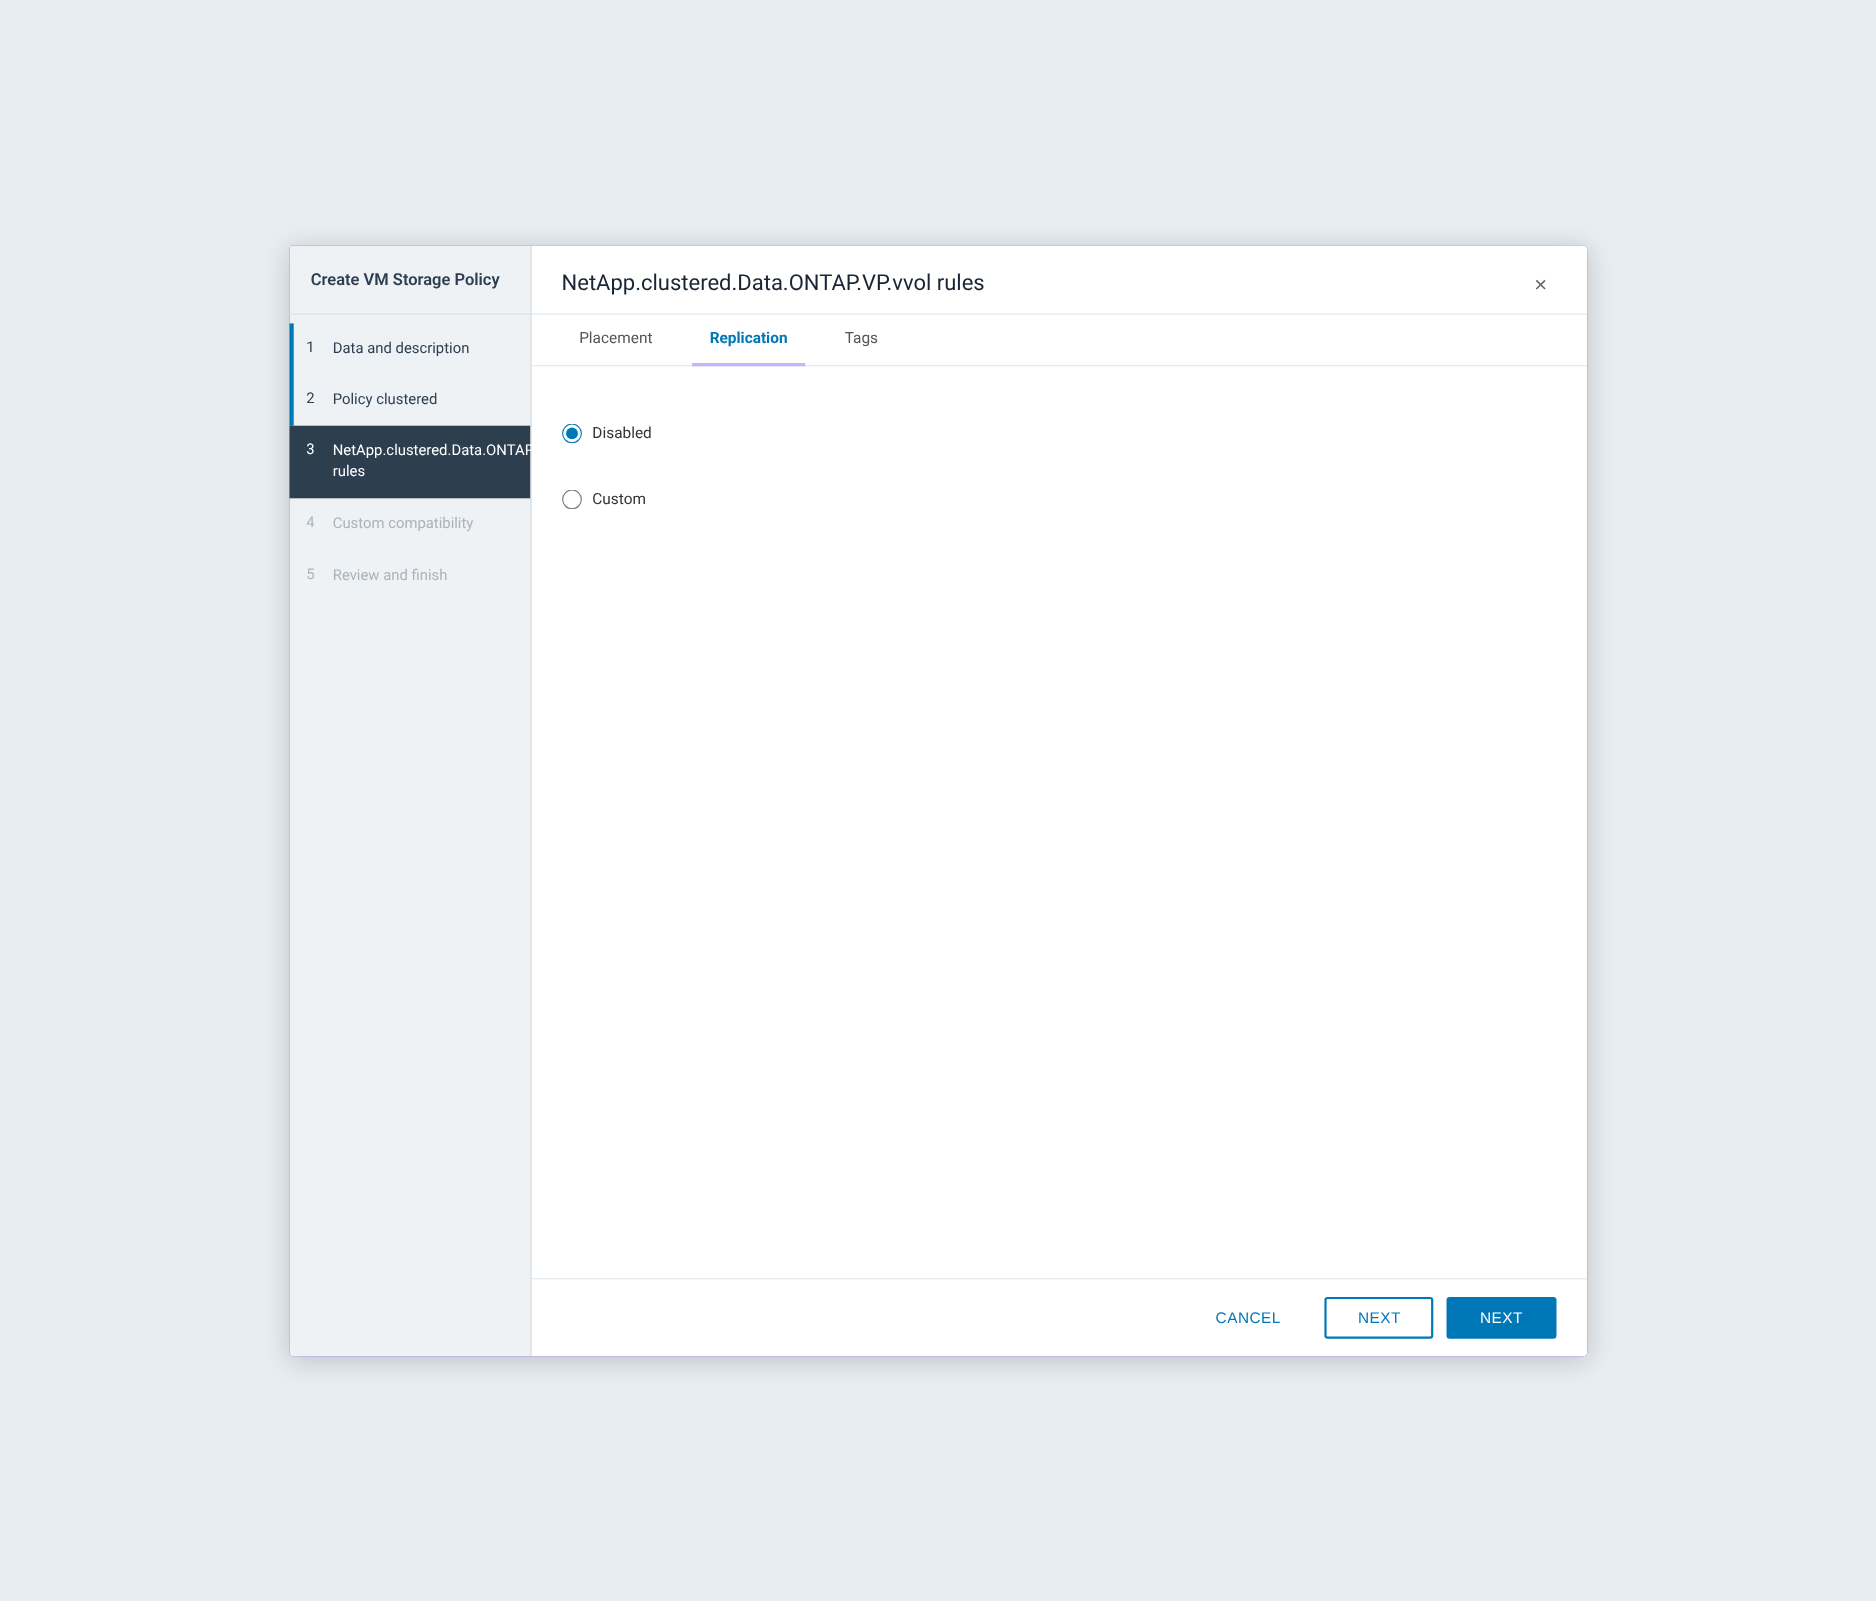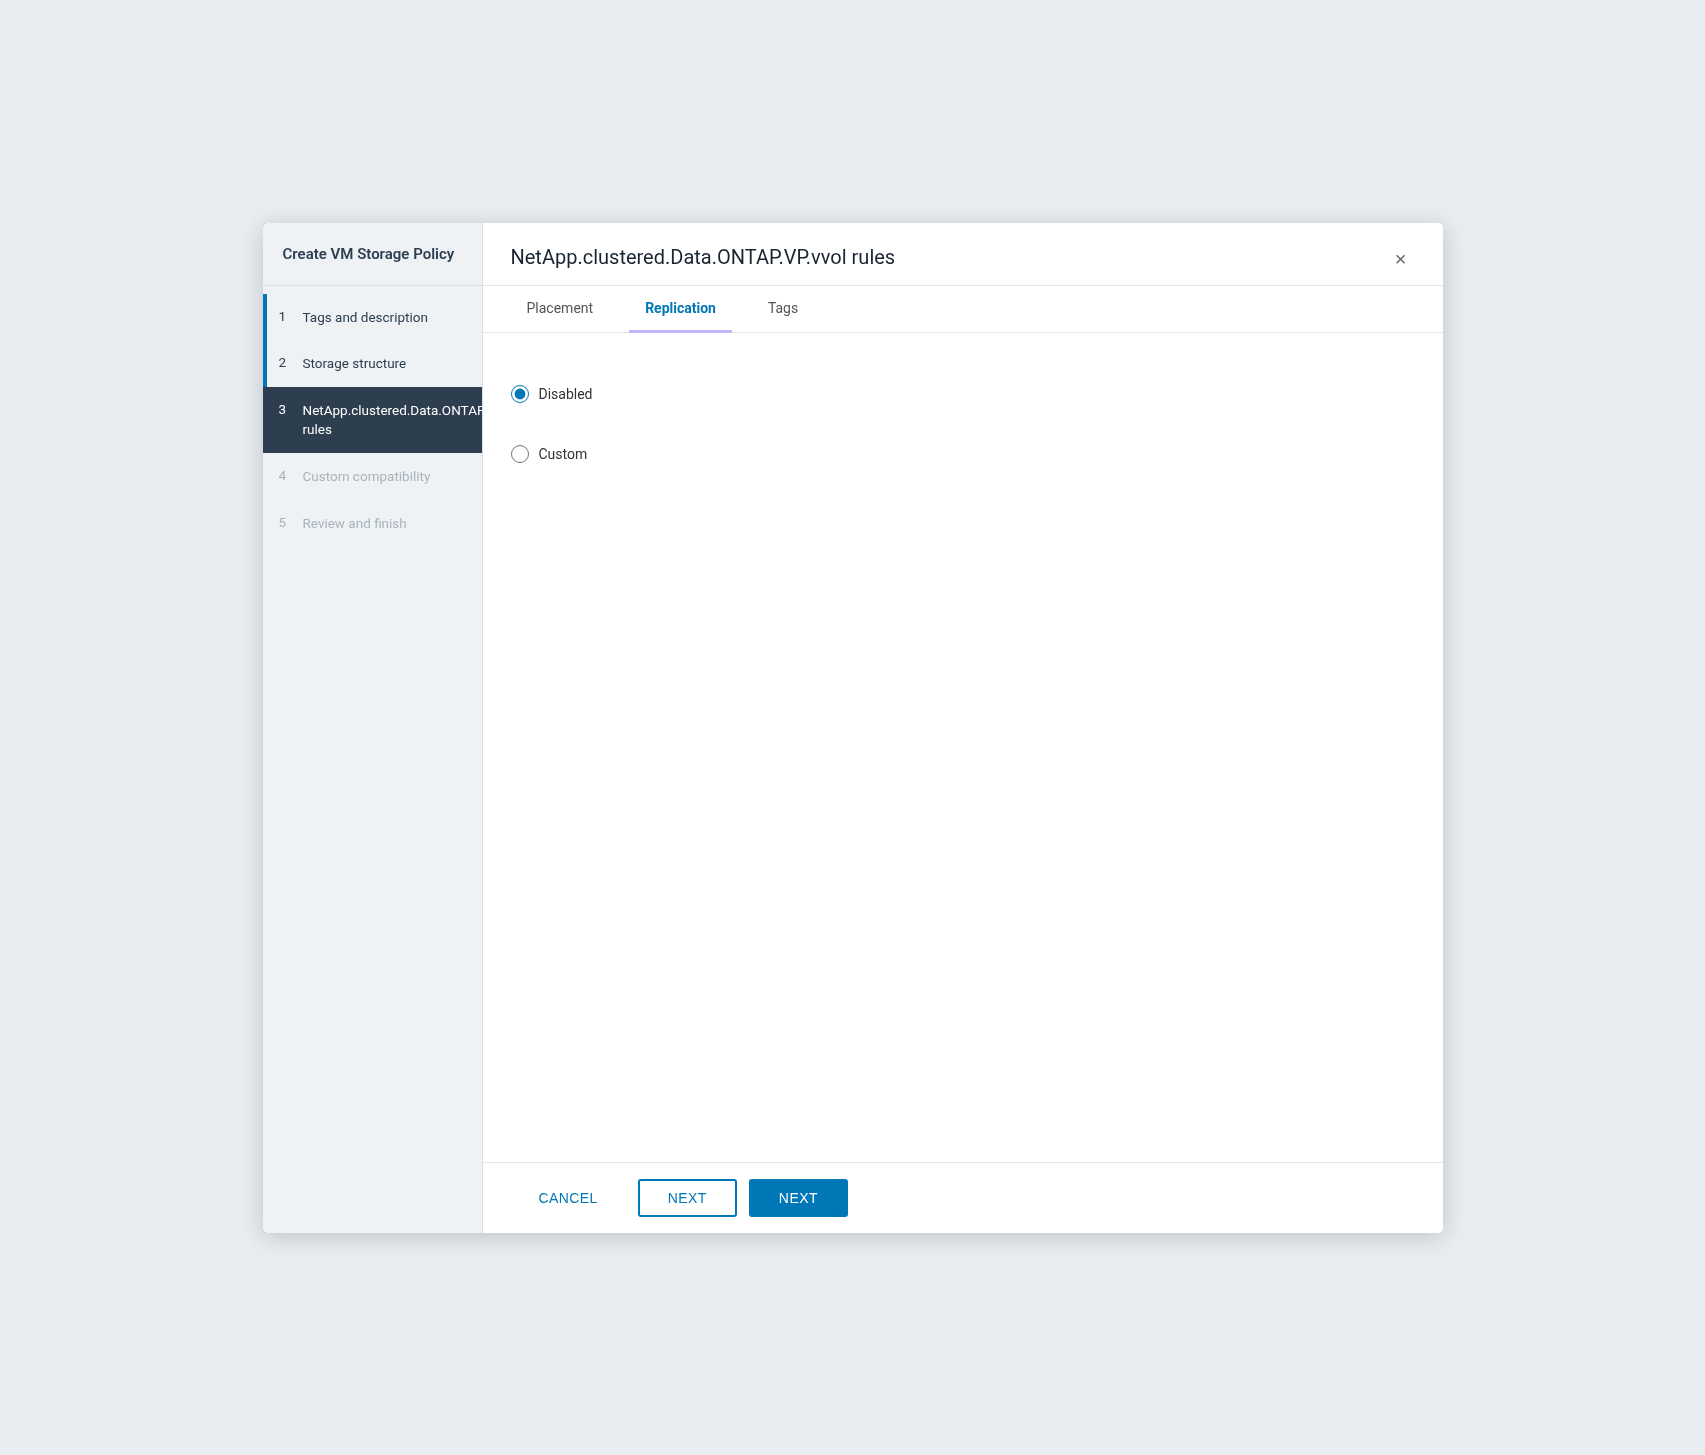--- a/index.html
+++ b/index.html
@@ -160,21 +160,21 @@
       accent-color: #0077b6;
       cursor: pointer;
     }
     .radio-label {
       font-size: 14px;
       color: #333;
     }
     
     .footer {
       display: flex;
-      justify-content: flex-start;
+      justify-content: flex-end;
       align-items: center;
       padding: 16px 28px;
       border-top: 1px solid #e2e6ea;
       gap: 12px;
     }
     .btn {
       padding: 9px 28px;
       border-radius: 3px;
       font-size: 14px;
       font-weight: 500;
@@ -202,27 +202,27 @@
 
 <div class="dialog">
 
   <div class="sidebar">
     <div class="sidebar-title">Create VM Storage Policy</div>
     <div class="sidebar-steps">
 
       <div class="sidebar-step completed">
         <div class="active-indicator"></div>
         <span class="step-num">1</span>
-        <span class="step-label">Tags and description</span>
+        <span class="step-label">Data and description</span>
       </div>
 
       <div class="sidebar-step completed">
         <div class="active-indicator"></div>
         <span class="step-num">2</span>
-        <span class="step-label">Storage structure</span>
+        <span class="step-label">Policy clustered</span>
       </div>
 
       <div class="sidebar-step active">
         <span class="step-num">3</span>
         <span class="step-label">NetApp.clustered.Data.ONTAP.VP.vvol rules</span>
       </div>
 
       <div class="sidebar-step">
         <span class="step-num">4</span>
         <span class="step-label">Custom compatibility</span>

